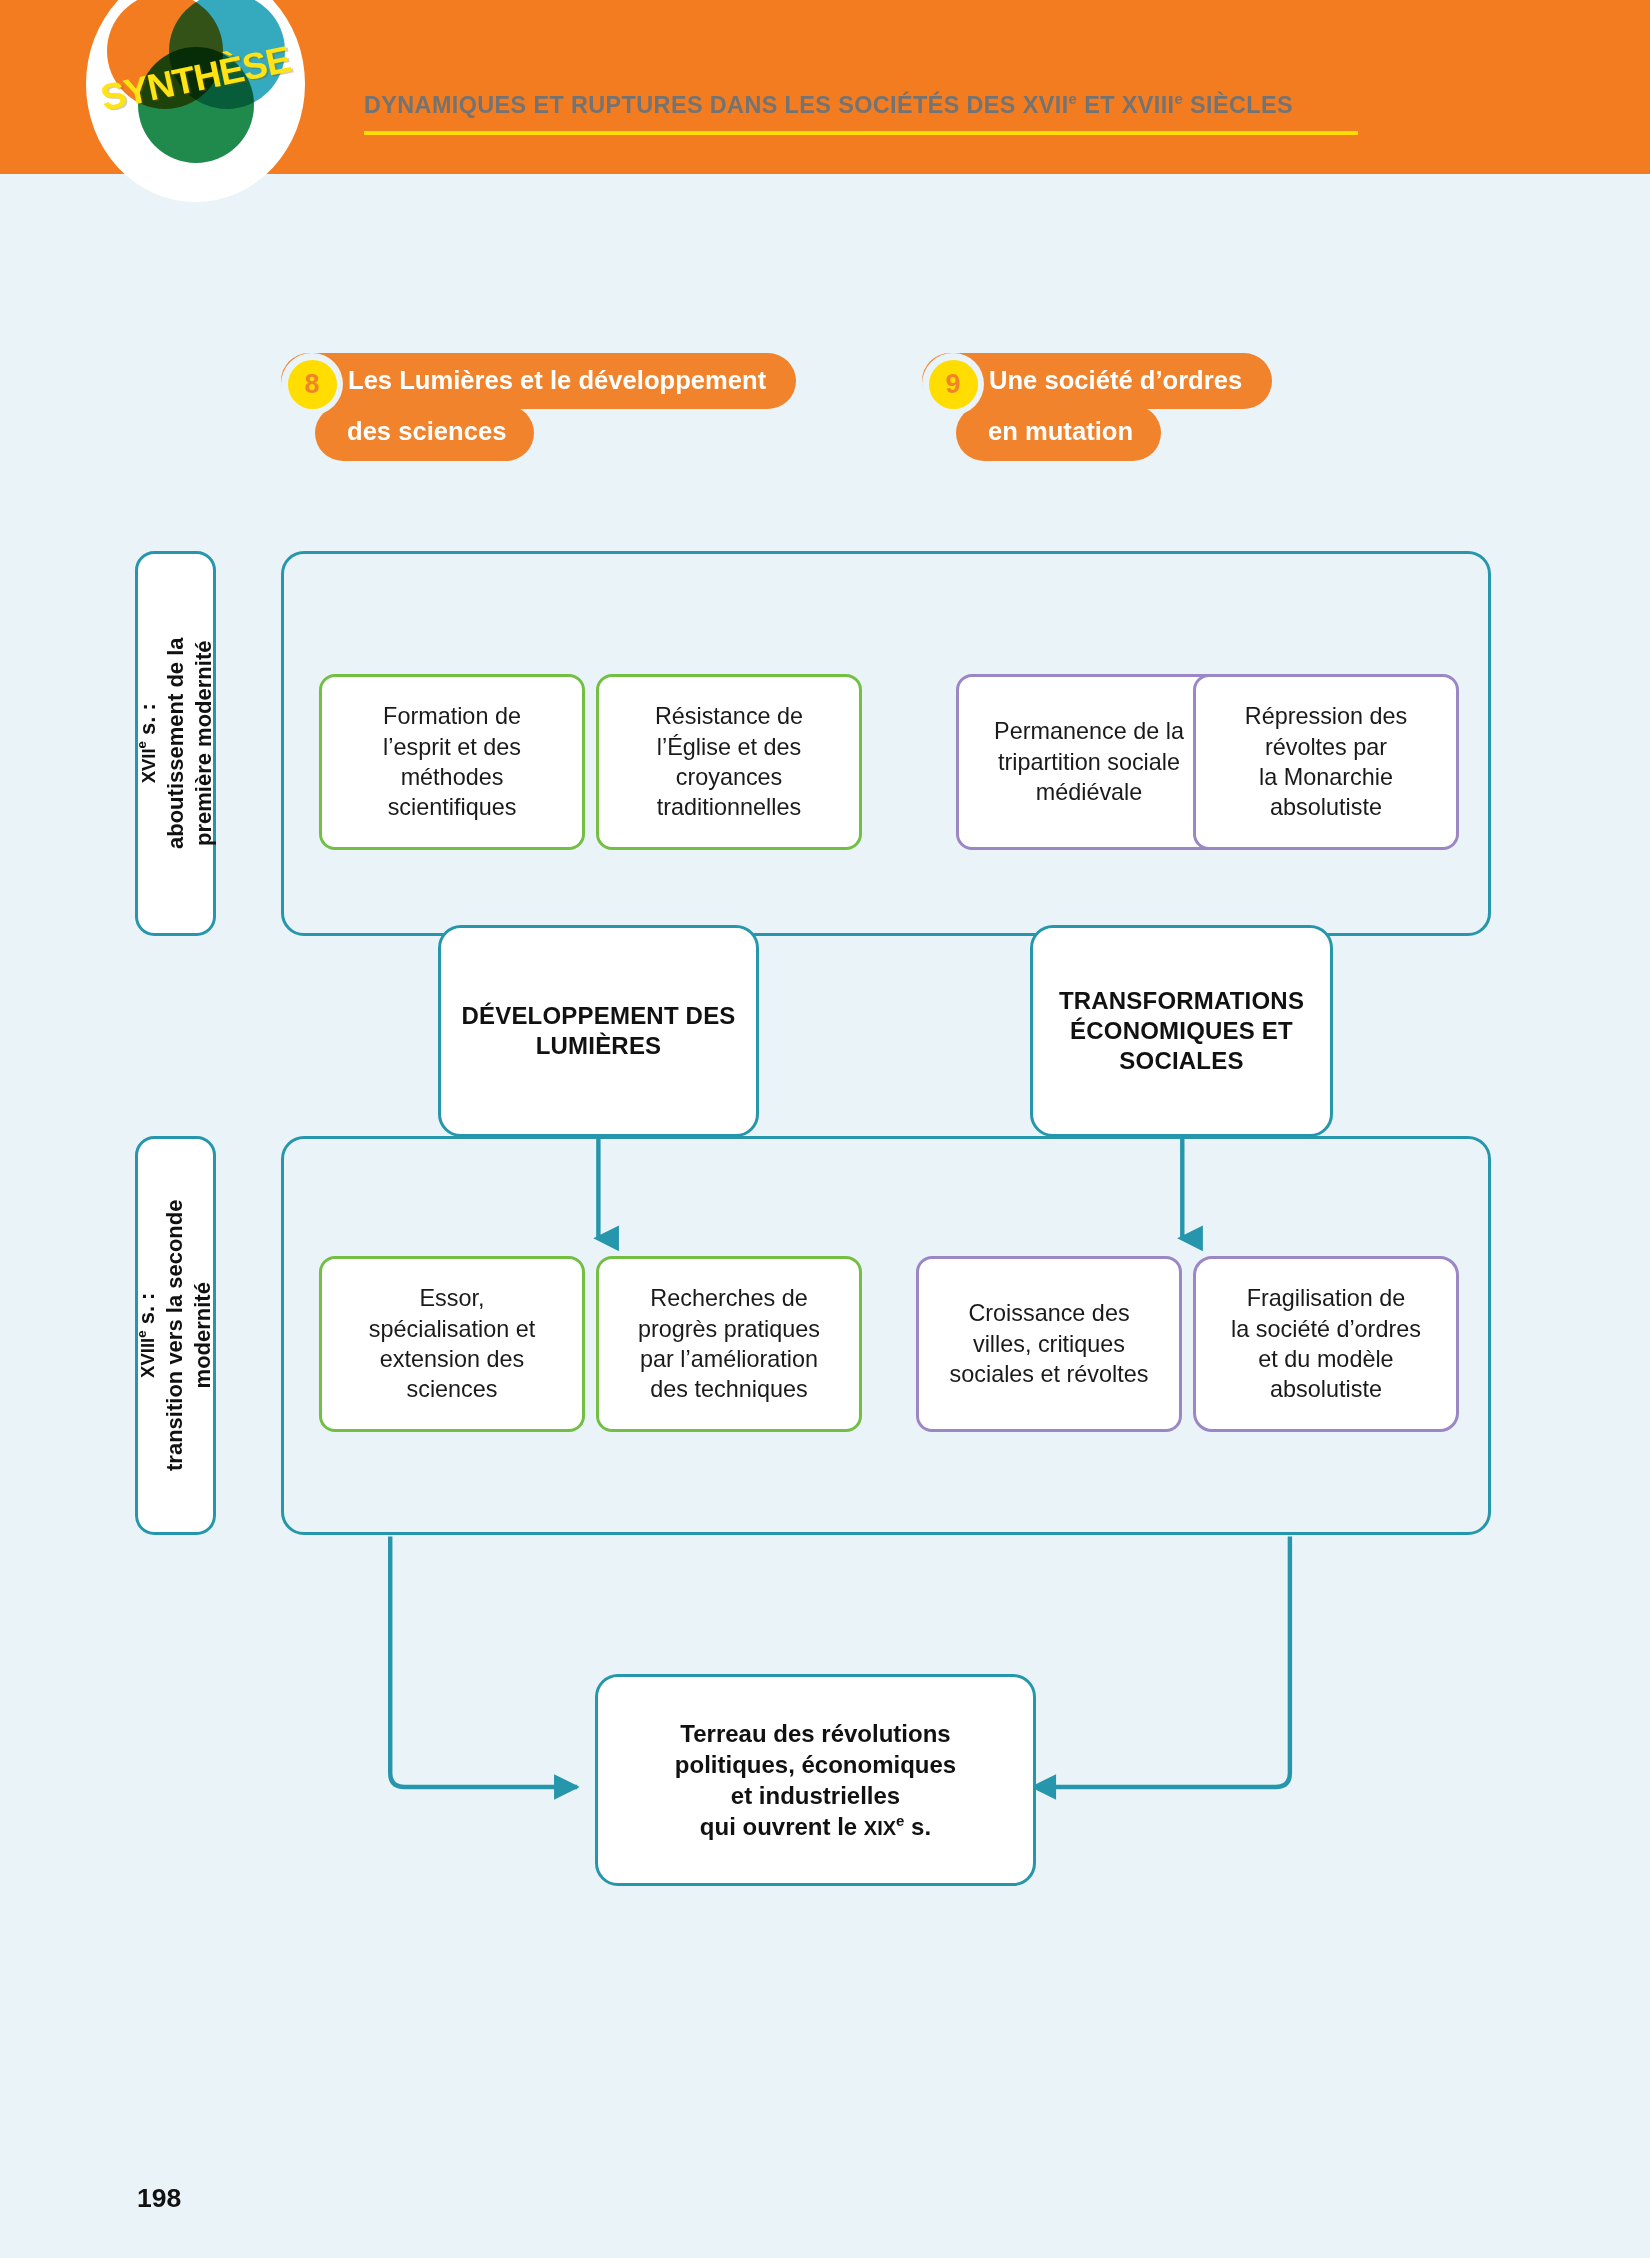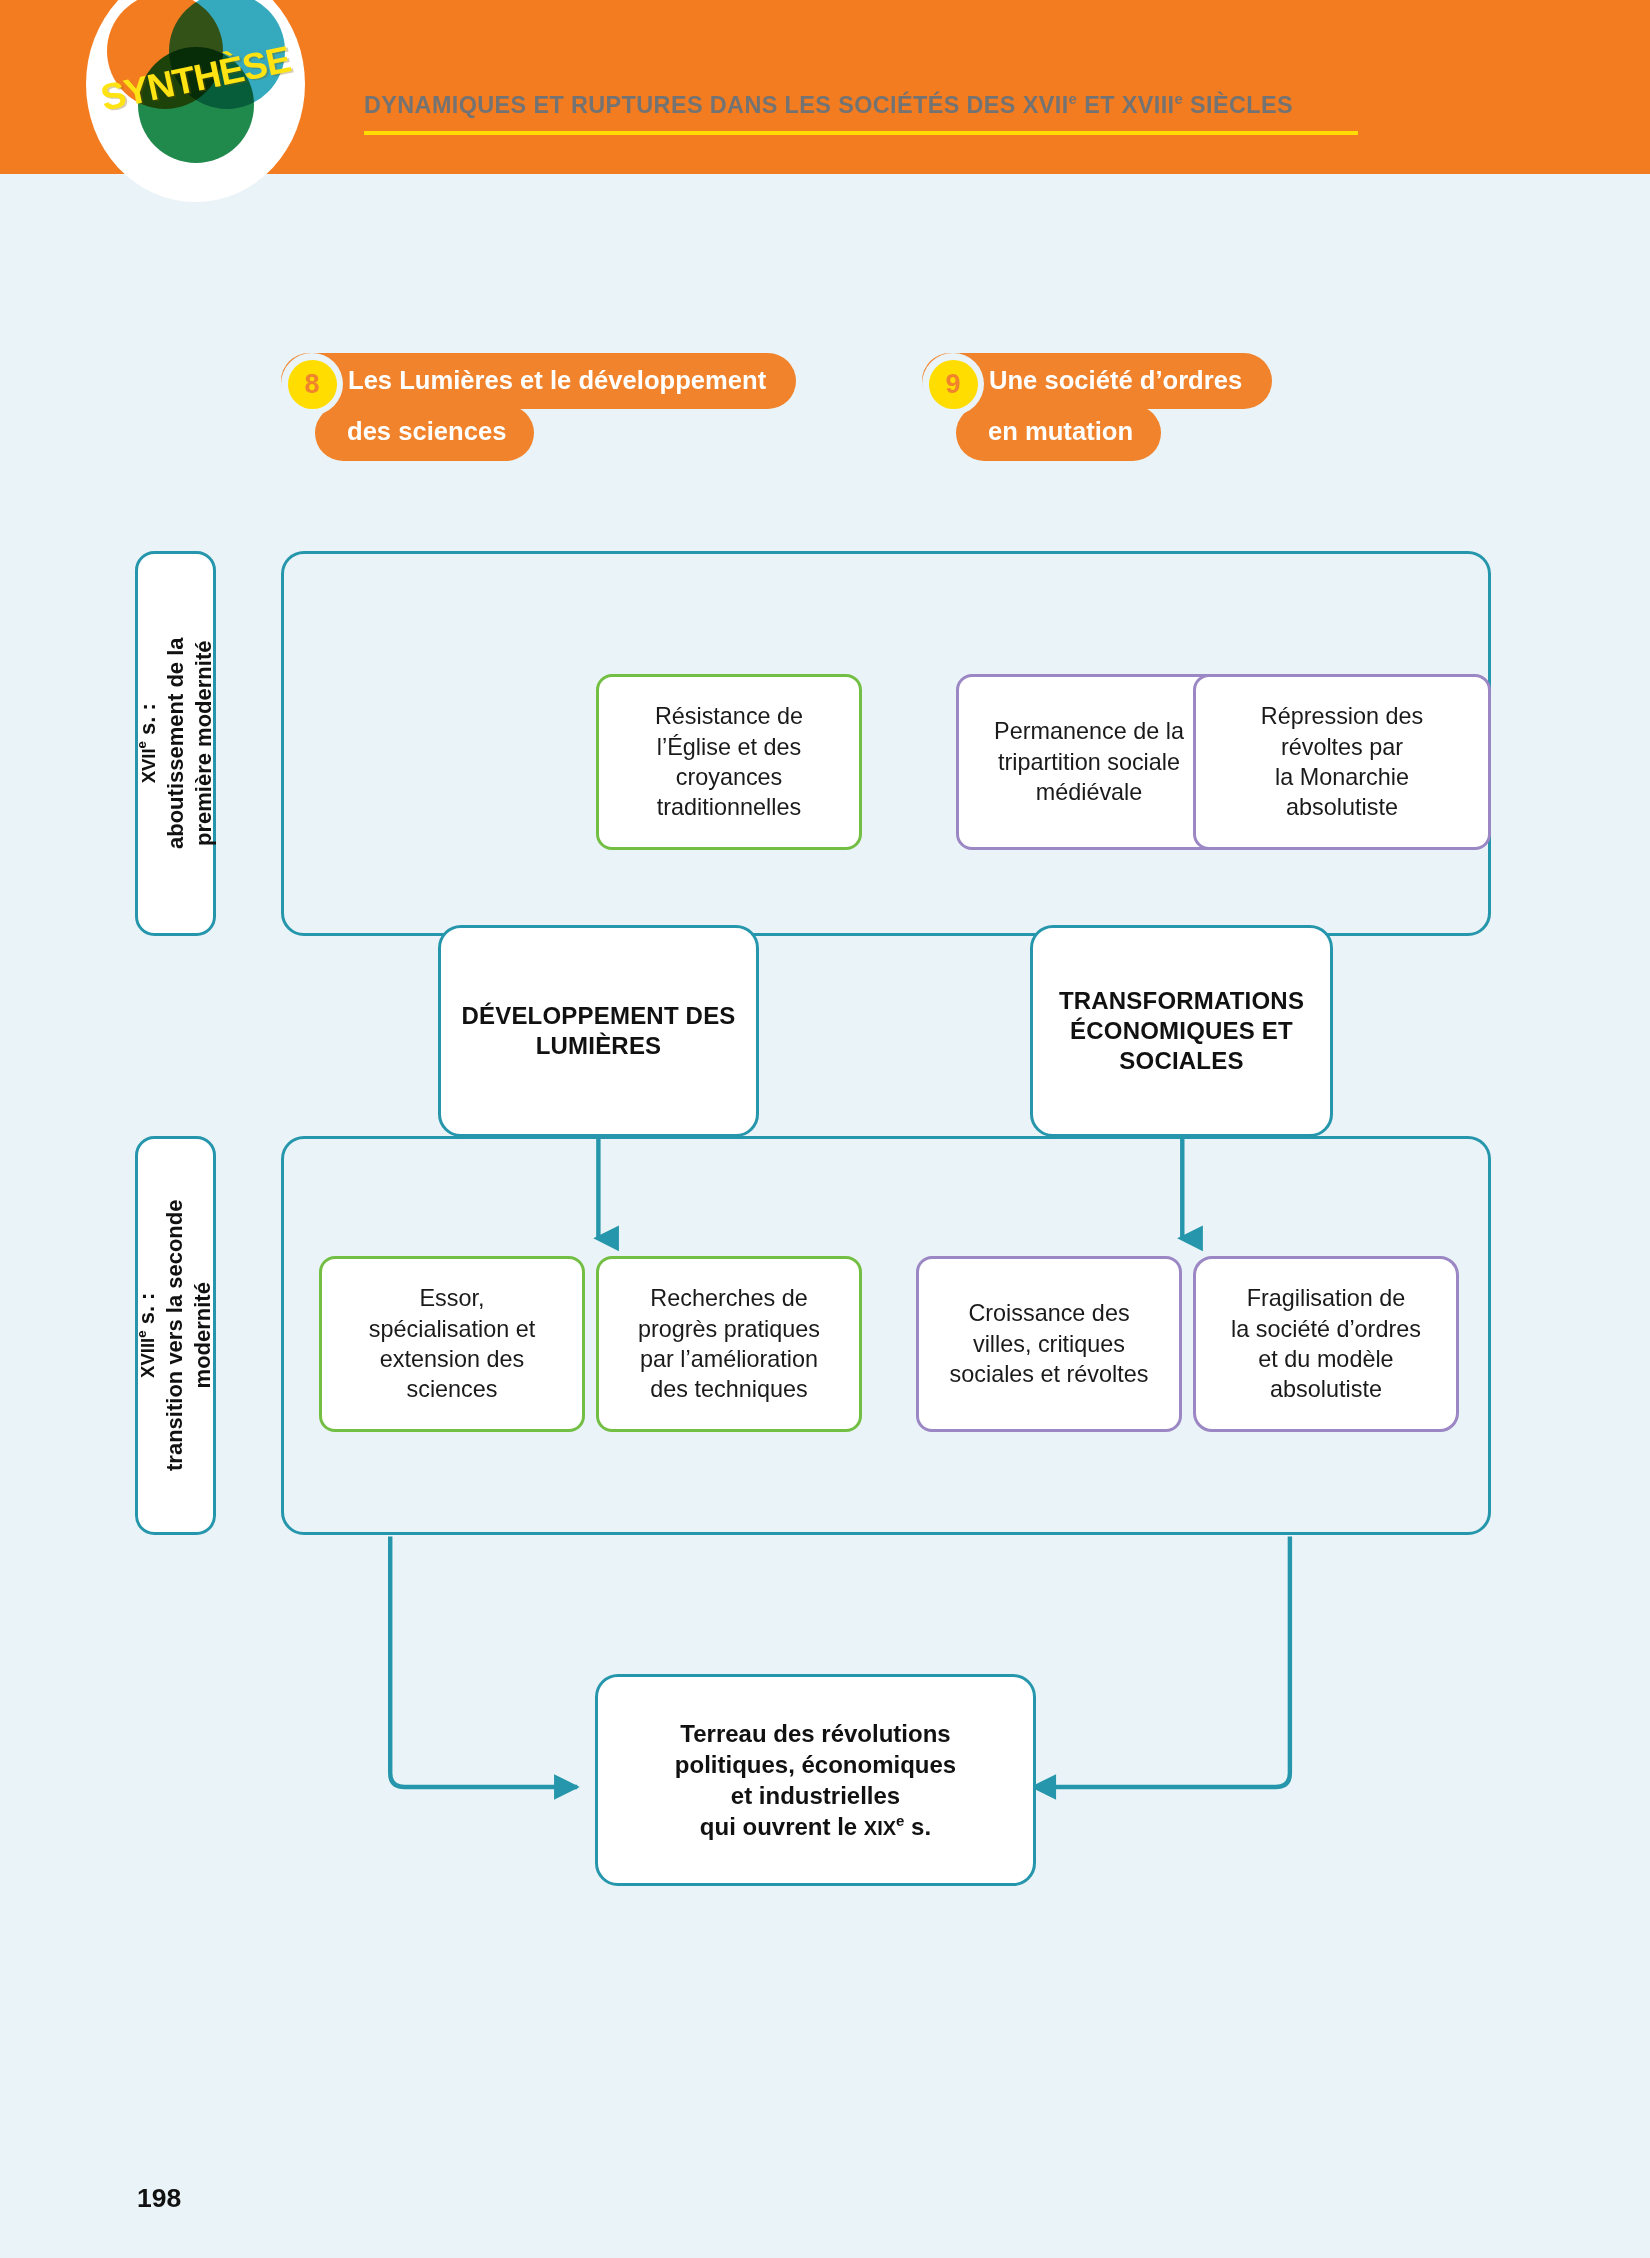--- a/index.html
+++ b/index.html
@@ -207,21 +207,21 @@
     font-family: "Liberation Sans", sans-serif;
     font-size: 23.4px;
     line-height: 1.30;
     color: #1a1a1a;
   }
 
   
   #t-r1-c1 { left: 319px; top: 674px; width: 266px; height: 176px; }
   #t-r1-c2 { left: 596px; top: 674px; width: 266px; height: 176px; }
   #t-r1-c3 { left: 916px; top: 674px; width: 266px; height: 176px; margin-left: 40px; }
-  #t-r1-c4 { left: 1193px; top: 674px; width: 298px; height: 176px; }
+  #t-r1-c4 { left: 1193px; top: 674px; width: 266px; height: 176px; }
   
   #t-r2-c1 { left: 319px; top: 1256px; width: 266px; height: 176px; }
   #t-r2-c2 { left: 596px; top: 1256px; width: 266px; height: 176px; }
   #t-r2-c3 { left: 916px; top: 1256px; width: 266px; height: 176px; }
   #t-r2-c4 { left: 1193px; top: 1256px; width: 266px; height: 176px; border-radius: 19px; }
 
   
   .hub {
     position: absolute;
     background: #ffffff;
@@ -351,20 +351,23 @@
   </div>
 
   <div class="side-label" id="side-2">
     <div class="side-label-text">
       <span class="sc">XVIII</span><span class="sup">e</span><span> s. :</span><br>
       <span>transition vers la seconde</span><br>
       <span>modernité</span>
     </div>
   </div>
 
+  <div class="topic" id="t-r1-c1">
+    <span>Formation de<br>l’esprit et des<br>méthodes<br>scientifiques</span>
+  </div>
   <div class="topic" id="t-r1-c2">
     <span>Résistance de<br>l’Église et des<br>croyances<br>traditionnelles</span>
   </div>
   <div class="topic purple" id="t-r1-c3">
     <span>Permanence de la<br>tripartition sociale<br>médiévale</span>
   </div>
   <div class="topic purple" id="t-r1-c4">
     <span>Répression des<br>révoltes par<br>la Monarchie<br>absolutiste</span>
   </div>
 

